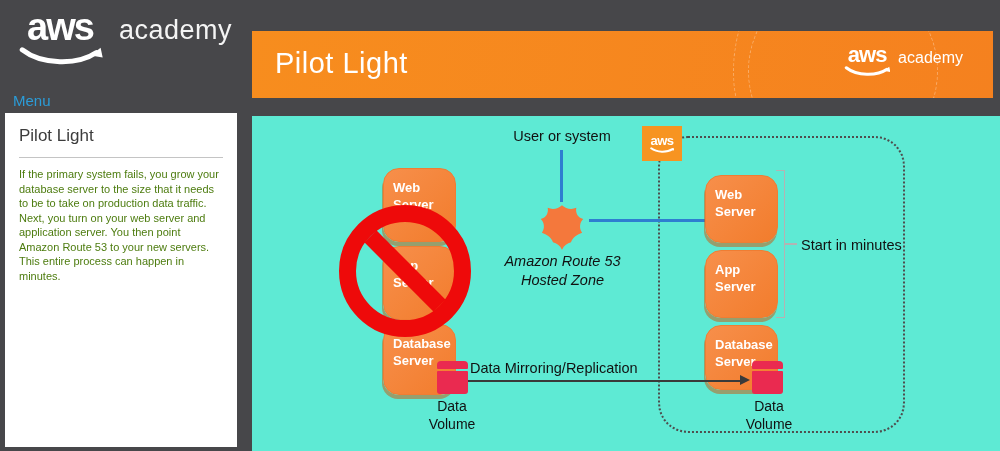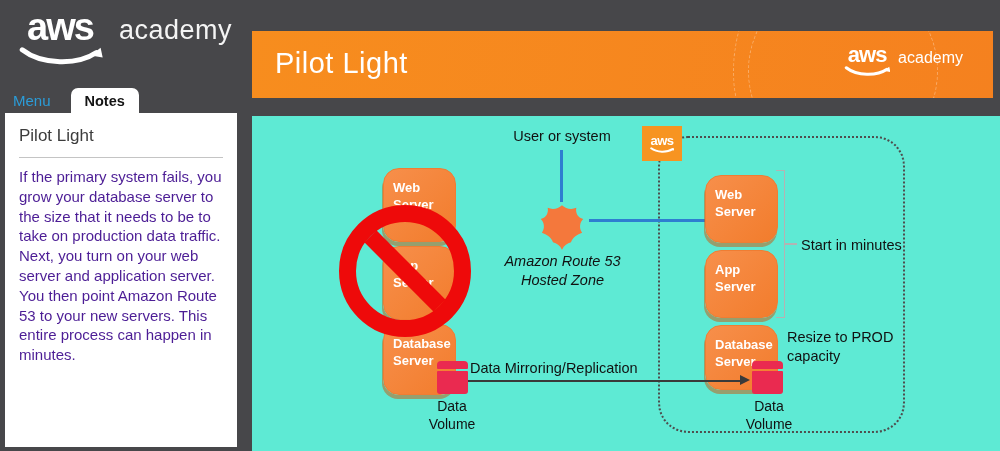--- a/index.html
+++ b/index.html
@@ -19,21 +19,21 @@
 
   .tabs { position:absolute; left:13px; top:88px; display:flex; align-items:flex-start; }
   .menu-link { color:#2b9cd8; font-size:15px; padding:4px 6px 5px 0; cursor:pointer; }
   .notes-tab { margin-left:14px; background:#fff; color:#141414; font-size:14.5px; font-weight:700;
                padding:5px 14px 6px; border-radius:7px 7px 0 0; }
 
   .notes-panel { position:absolute; left:5px; top:113px; width:232px; height:334px;
                  background:#fff; padding:13px 14px; }
   .notes-title { font-size:17px; color:#3c3c3c; }
   .notes-divider { border-bottom:1px solid #c4c4c4; margin:11px 0 9px; }
-  .notes-body { font-size:15px; line-height:1.32; color:#4c1d95; }
+  .notes-body { font-size:11px; line-height:1.32; color:#4d7c0f; }
 
   
   .main-header { position:absolute; left:252px; top:31px; width:741px; height:67px;
                  background:linear-gradient(100deg,#f78d1e,#f5811f); overflow:hidden; }
   .hdr-arc { position:absolute; border:1px dashed rgba(255,255,255,0.33); border-radius:50%; }
   .arc1 { width:190px; height:190px; right:55px; top:-55px; }
   .arc2 { width:300px; height:300px; right:-40px; top:-110px; }
   .hdr-title { position:absolute; left:23px; top:16px; font-size:29px; font-weight:300;
                color:#fff; letter-spacing:0.5px; }
   .hdr-logo { position:absolute; right:30px; top:13px; display:flex; align-items:flex-start; }
@@ -92,21 +92,20 @@
     <svg class="swoosh" width="88" height="21" viewBox="0 0 120 30">
       <path d="M6 4 C34 26, 86 26, 112 8" fill="none" stroke="#fff" stroke-width="7" stroke-linecap="round"></path>
       <polygon points="118,1 121,15 104,12" fill="#fff"></polygon>
     </svg>
   </div>
   <span class="academy-word">academy</span>
 </div>
 
 <div class="tabs">
   <span class="menu-link">Menu</span>
-  <span class="notes-tab">Notes</span>
 </div>
 
 <div class="notes-panel">
   <div class="notes-title" style="position:static">Pilot Light</div>
   <div class="notes-divider"></div>
   <div class="notes-body">If the primary system fails, you grow your database server to the size that it needs to be to take on production data traffic. Next, you turn on your web server and application server. You then point Amazon Route 53 to your new servers. This entire process can happen in minutes.</div>
 </div>
 
 <div class="main-header">
   <div class="hdr-arc arc1"></div>
@@ -155,21 +154,20 @@
 
   <div class="no-symbol"></div>
 
   <div class="server-box" style="left:453px; top:59px; height:68px;">Web Server</div>
   <div class="server-box" style="left:453px; top:134px; height:68px;">App Server</div>
   <div class="server-box" style="left:453px; top:209px; height:65px;">Database Server</div>
 
   <div class="bracket"></div>
   <div class="bracket-tick"></div>
   <div class="diag-label" style="left:549px; top:120px;">Start in minutes</div>
-  <div class="diag-label" style="left:535px; top:212px; width:120px;">Resize to PROD capacity</div>
 
   <div class="diag-label" style="left:218px; top:243px;">Data Mirroring/Replication</div>
   <div class="arrow-line"></div>
   <div class="arrow-head"></div>
 
   <div class="data-volume" style="left:185px; top:245px;">
     <span class="dv-lid"></span>
       <span class="dv-body"></span>
   </div>
   <div class="dv-label" style="left:165px; top:281px;">Data Volume</div>

